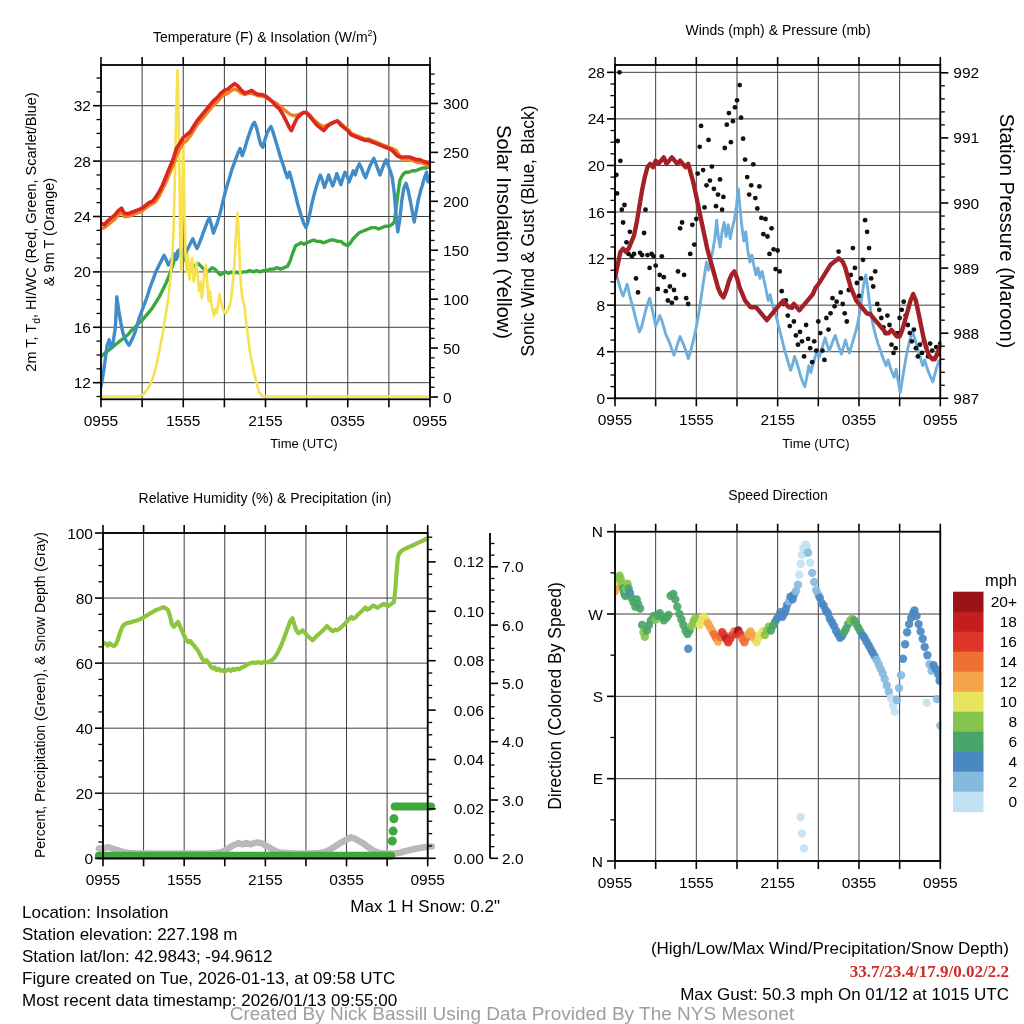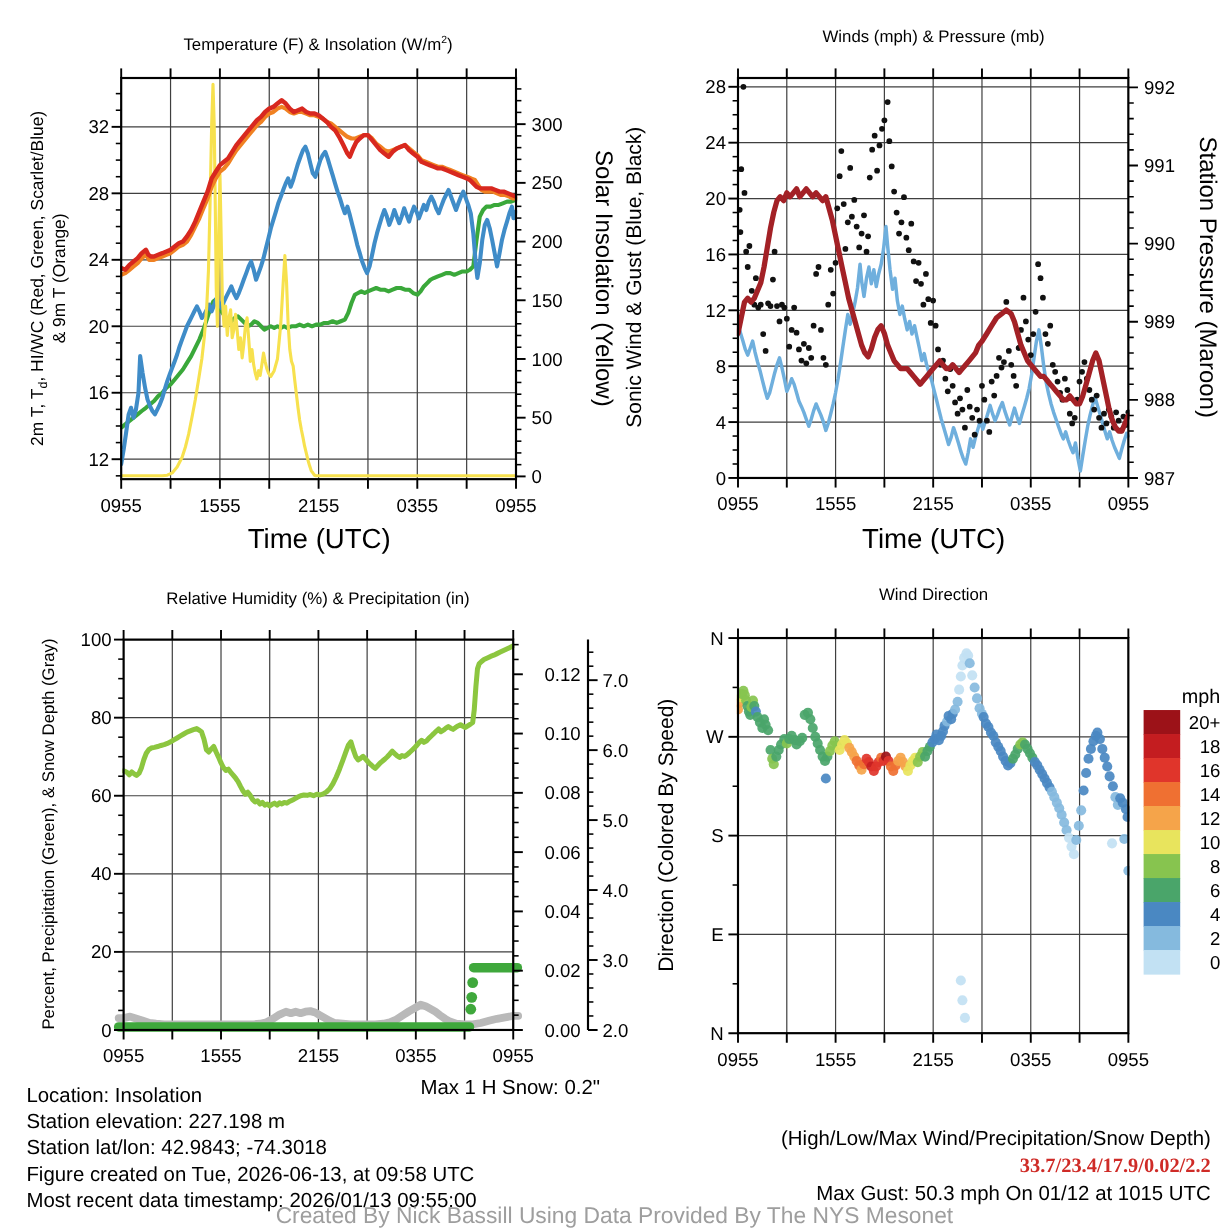--- a/index.html
+++ b/index.html
@@ -2,21 +2,21 @@
 <html><head>
 <meta charset="utf-8">
 <style>
   html,body{margin:0;padding:0;background:#fff;}
   .fig{position:relative;width:1024px;height:1024px;background:#fff;overflow:hidden;
        font-family:"Liberation Sans", sans-serif;color:#000;}
   svg{position:absolute;left:0;top:0;}
   .ov{position:absolute;white-space:nowrap;}
   .ctitle{font-size:14px;transform:translateX(-50%);}
   .ctitle sup{font-size:62%;}
-  .xlab{font-size:23px;transform:translateX(-50%);}
+  .xlab{font-size:13px;transform:translateX(-50%);margin-left:38px;}
   .foot{font-size:17px;}
   .rt{transform:translateX(-100%);}
   .red{font-weight:bold;}
   .credit{font-size:19px;color:#9e9e9e;transform:translateX(-50%);}
 </style>
 </head>
 <body>
 
 <div class="fig">
   <svg id="chart-canvas" width="1024" height="1024">
@@ -887,29 +887,29 @@
           <text x="1017" y="787.2" text-anchor="end" font-size="15.5" font-family="&quot;Liberation Sans&quot;, sans-serif" fill="#000">2</text>
           <rect x="953" y="791.7" width="30.5" height="20.5" fill="#c2e1f3"></rect>
           <text x="1017" y="807.2" text-anchor="end" font-size="15.5" font-family="&quot;Liberation Sans&quot;, sans-serif" fill="#000">0</text>
         </g>
       </g>
     </svg>
 
   <div class="ov ctitle" style="left:265px;top:28px"><span>Temperature (F) &amp; Insolation (W/m</span><sup>2</sup><span>)</span></div>
   <div class="ov ctitle" style="left:778px;top:22px">Winds (mph) &amp; Pressure (mb)</div>
   <div class="ov ctitle" style="left:265px;top:490px">Relative Humidity (%) &amp; Precipitation (in)</div>
-  <div class="ov ctitle" style="left:778px;top:487px">Wind Direction</div>
+  <div class="ov ctitle" style="left:778px;top:487px">Speed Direction</div>
 
   <div class="ov xlab" style="left:266px;top:436px">Time (UTC)</div>
   <div class="ov xlab" style="left:778px;top:436px">Time (UTC)</div>
 
   <div class="ov foot" style="left:22px;top:903px">Location: Insolation</div>
   <div class="ov foot" style="left:22px;top:925px">Station elevation: 227.198 m</div>
-  <div class="ov foot" style="left:22px;top:947px">Station lat/lon: 42.9843; -74.3018</div>
-  <div class="ov foot" style="left:22px;top:969px">Figure created on Tue, 2026-06-13, at 09:58 UTC</div>
+  <div class="ov foot" style="left:22px;top:947px">Station lat/lon: 42.9843; -94.9612</div>
+  <div class="ov foot" style="left:22px;top:969px">Figure created on Tue, 2026-01-13, at 09:58 UTC</div>
   <div class="ov foot" style="left:22px;top:991px">Most recent data timestamp: 2026/01/13 09:55:00</div>
   <div class="ov foot rt" style="left:500px;top:897px">Max 1 H Snow: 0.2"</div>
 
   <div class="ov foot rt" style="left:1009px;top:939px">(High/Low/Max Wind/Precipitation/Snow Depth)</div>
   <div class="ov foot rt red" style="left: 1009px; top: 962px; color: rgb(207, 43, 39); font-family: Liberation Serif, serif;">33.7/23.4/17.9/0.02/2.2</div>
   <div class="ov foot rt" style="left:1009px;top:985px">Max Gust: 50.3 mph On 01/12 at 1015 UTC</div>
 
   <div class="ov credit" style="left:512px;top:1003px">Created By Nick Bassill Using Data Provided By The NYS Mesonet</div>
 </div>
 

